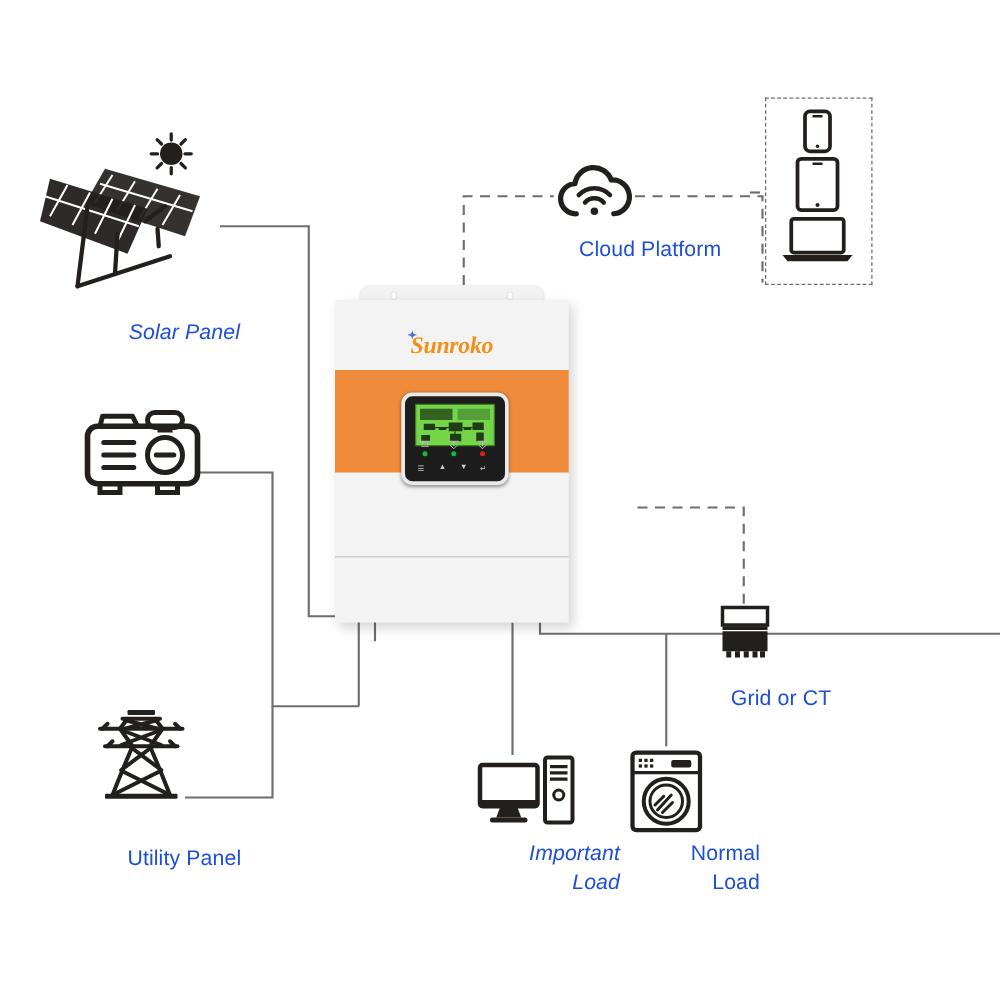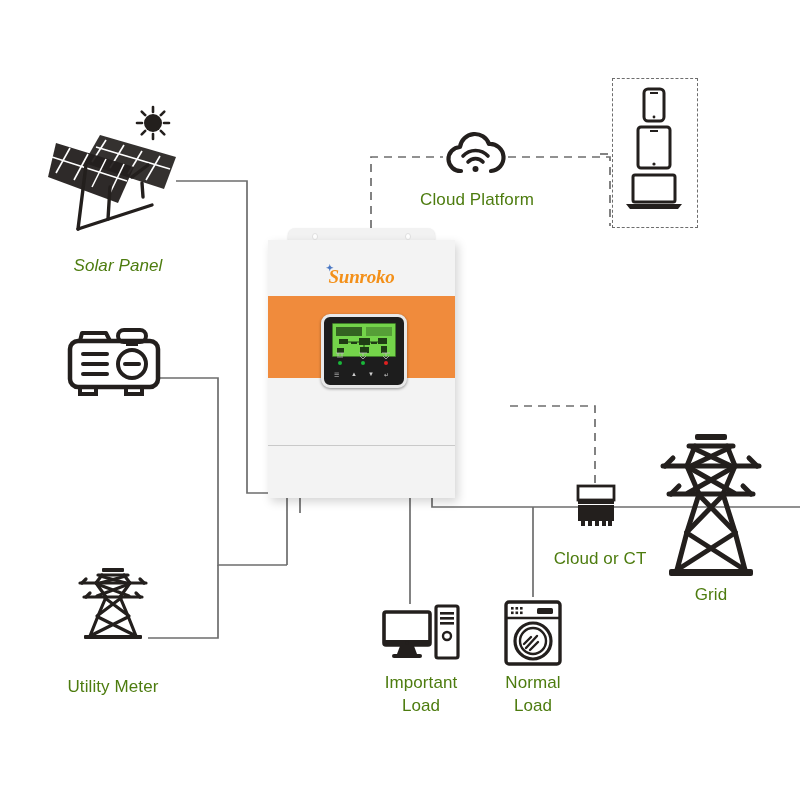--- a/index.html
+++ b/index.html
@@ -7,23 +7,23 @@
     width:800px;height:800px;
     background:#ffffff;
     font-family:"Liberation Sans", sans-serif;
     overflow:hidden;
     position:relative;
   }
   #stage{position:absolute;left:0;top:0;width:800px;height:800px;}
   .node{position:absolute;}
   .label{
     position:absolute;
-    color:#4d7c0f;
+    color:#1d4ed8;
     font-size:17px;
-    text-align:center;
+    text-align:right;
     line-height:1.35;
     white-space:pre-line;
     letter-spacing:.1px;
   }
   svg{display:block;overflow:visible;}
   .wire{stroke:#6d6d6d;stroke-width:1.7;fill:none;}
   .wire-dash{stroke:#6d6d6d;stroke-width:1.7;fill:none;stroke-dasharray:8 6;}
   .ico{stroke:#231f1d;fill:none;}
   .ico-f{fill:#231f1d;stroke:none;}
 
@@ -85,21 +85,21 @@
 
     <path class="wire-dash" d="M371,228 V157 H443"></path>
 
     <path class="wire-dash" d="M508,157 H610 V226"></path>
 
     <path class="wire-dash" d="M600,154 H612"></path>
 
     <path class="wire-dash" d="M510,406 H595 V487"></path>
   </svg>
 
-  <div class="node" style="left:48px;top:105px;font-style:italic;">
+  <div class="node" style="left:32px;top:105px;font-style:italic;">
     <svg width="140" height="145" viewBox="0 0 140 145">
 
       <g>
         <circle cx="105" cy="18" r="9" class="ico-f"></circle>
         <g stroke="#231f1d" stroke-width="2.6" stroke-linecap="round">
           <line x1="105" y1="2" x2="105" y2="7"></line>
           <line x1="105" y1="29" x2="105" y2="34"></line>
           <line x1="89" y1="18" x2="94" y2="18"></line>
           <line x1="116" y1="18" x2="121" y2="18"></line>
           <line x1="93.7" y1="6.7" x2="97.2" y2="10.2"></line>
@@ -178,21 +178,21 @@
         <path d="M24,10 L50,17 M50,10 L24,17"></path>
         <path d="M21,18 L53,30 M53,18 L21,30"></path>
         <path d="M29,32 L53,50 M45,32 L21,50"></path>
         <path d="M22,51 L60,70 M52,51 L14,70"></path>
 
         <path d="M6,17 L10,13 M68,17 L64,13"></path>
         <path d="M10,31 L14,27 M64,31 L60,27"></path>
       </g>
       <rect class="ico-f" x="8" y="69" width="58" height="4" rx="1"></rect>
     </svg>
-    <div class="label" style="left:-43px;top:110px;width:160px;">Utility Meter</div>
+    <div class="label" style="left:-43px;top:110px;width:160px;">Utility Panel</div>
   </div>
 
   <div class="node" style="left:441px;top:129px;">
     <svg width="70" height="50" viewBox="0 0 70 50">
       <path class="ico" stroke-width="4.2" stroke-linejoin="round" stroke-linecap="round" d="M20,42 A12,12 0 0 1 19,18 A15,15 0 0 1 48,15 A11,11 0 0 1 50,42"></path>
       <g class="ico" stroke-width="3.6" stroke-linecap="round">
         <path d="M22,27 A17,17 0 0 1 47,27"></path>
         <path d="M27,33 A10,10 0 0 1 42,33"></path>
       </g>
       <circle class="ico-f" cx="34.5" cy="40" r="3"></circle>
@@ -282,21 +282,21 @@
       <circle class="ico-f" cx="25" cy="39" r="1.6" fill="#ffffff"></circle>
 
       <rect class="ico" stroke-width="3.2" x="54" y="2" width="22" height="52" rx="2"></rect>
       <g class="ico-f">
         <rect x="58" y="8" width="14" height="2.6"></rect>
         <rect x="58" y="13" width="14" height="2.6"></rect>
         <rect x="58" y="18" width="14" height="2.6"></rect>
       </g>
       <circle class="ico" stroke-width="2.4" cx="65" cy="32" r="4"></circle>
     </svg>
-    <div class="label" style="left:-36px;top:68px;width:150px;">Important
+    <div class="label" style="left:-36px;top:68px;width:150px;font-style:italic;">Important
 Load</div>
   </div>
 
   <div class="node" style="left:504px;top:600px;">
     <svg width="58" height="66" viewBox="0 0 58 66">
       <rect class="ico" stroke-width="3.4" x="2" y="2" width="54" height="62" rx="3"></rect>
       <line class="ico" stroke-width="2.6" x1="2" y1="18" x2="56" y2="18"></line>
       <g class="ico-f">
         <rect x="7" y="7" width="2.6" height="2.6"></rect>
           <rect x="11.5" y="7" width="2.6" height="2.6"></rect>
@@ -324,41 +324,17 @@
       <rect class="ico-f" x="3" y="17" width="36" height="3"></rect>
       <rect class="ico-f" x="3" y="21" width="36" height="16"></rect>
       <g class="ico-f">
         <rect x="6" y="37" width="4" height="5"></rect>
         <rect x="13" y="37" width="4" height="5"></rect>
         <rect x="20" y="37" width="4" height="5"></rect>
         <rect x="27" y="37" width="4" height="5"></rect>
         <rect x="33" y="37" width="4" height="5"></rect>
       </g>
     </svg>
-    <div class="label" style="left:-40px;top:64px;width:130px;">Cloud or CT</div>
-  </div>
-
-  <div class="node" style="left:657px;top:432px;">
-    <svg width="108" height="148" viewBox="0 0 108 148">
-      <g class="ico" stroke-width="5" stroke-linecap="round">
-        <rect class="ico-f" x="38" y="2" width="32" height="6" rx="2"></rect>
-        <path d="M32,14 H76"></path>
-        <path d="M6,34 H102"></path>
-        <path d="M12,62 H96"></path>
-        <path d="M38,14 L30,34 M70,14 L78,34"></path>
-        <path d="M30,34 L42,62 M78,34 L66,62"></path>
-        <path d="M42,62 L30,100 M66,62 L78,100"></path>
-        <path d="M30,100 L20,138 M78,100 L88,138"></path>
-
-        <path d="M36,16 L72,33 M72,16 L36,33"></path>
-        <path d="M31,35 L77,61 M77,35 L31,61"></path>
-        <path d="M42,63 L78,100 M66,63 L30,100"></path>
-        <path d="M30,101 L88,138 M78,101 L20,138"></path>
-
-        <path d="M8,34 L16,26 M100,34 L92,26"></path>
-        <path d="M14,62 L22,54 M94,62 L86,54"></path>
-      </g>
-      <rect class="ico-f" x="12" y="137" width="84" height="7" rx="2"></rect>
-    </svg>
-    <div class="label" style="left:9px;top:152px;width:90px;">Grid</div>
-  </div>
+    <div class="label" style="left:-40px;top:64px;width:130px;">Grid or CT</div>
+  </div>
+
 
 </div>
 
 </body></html>

